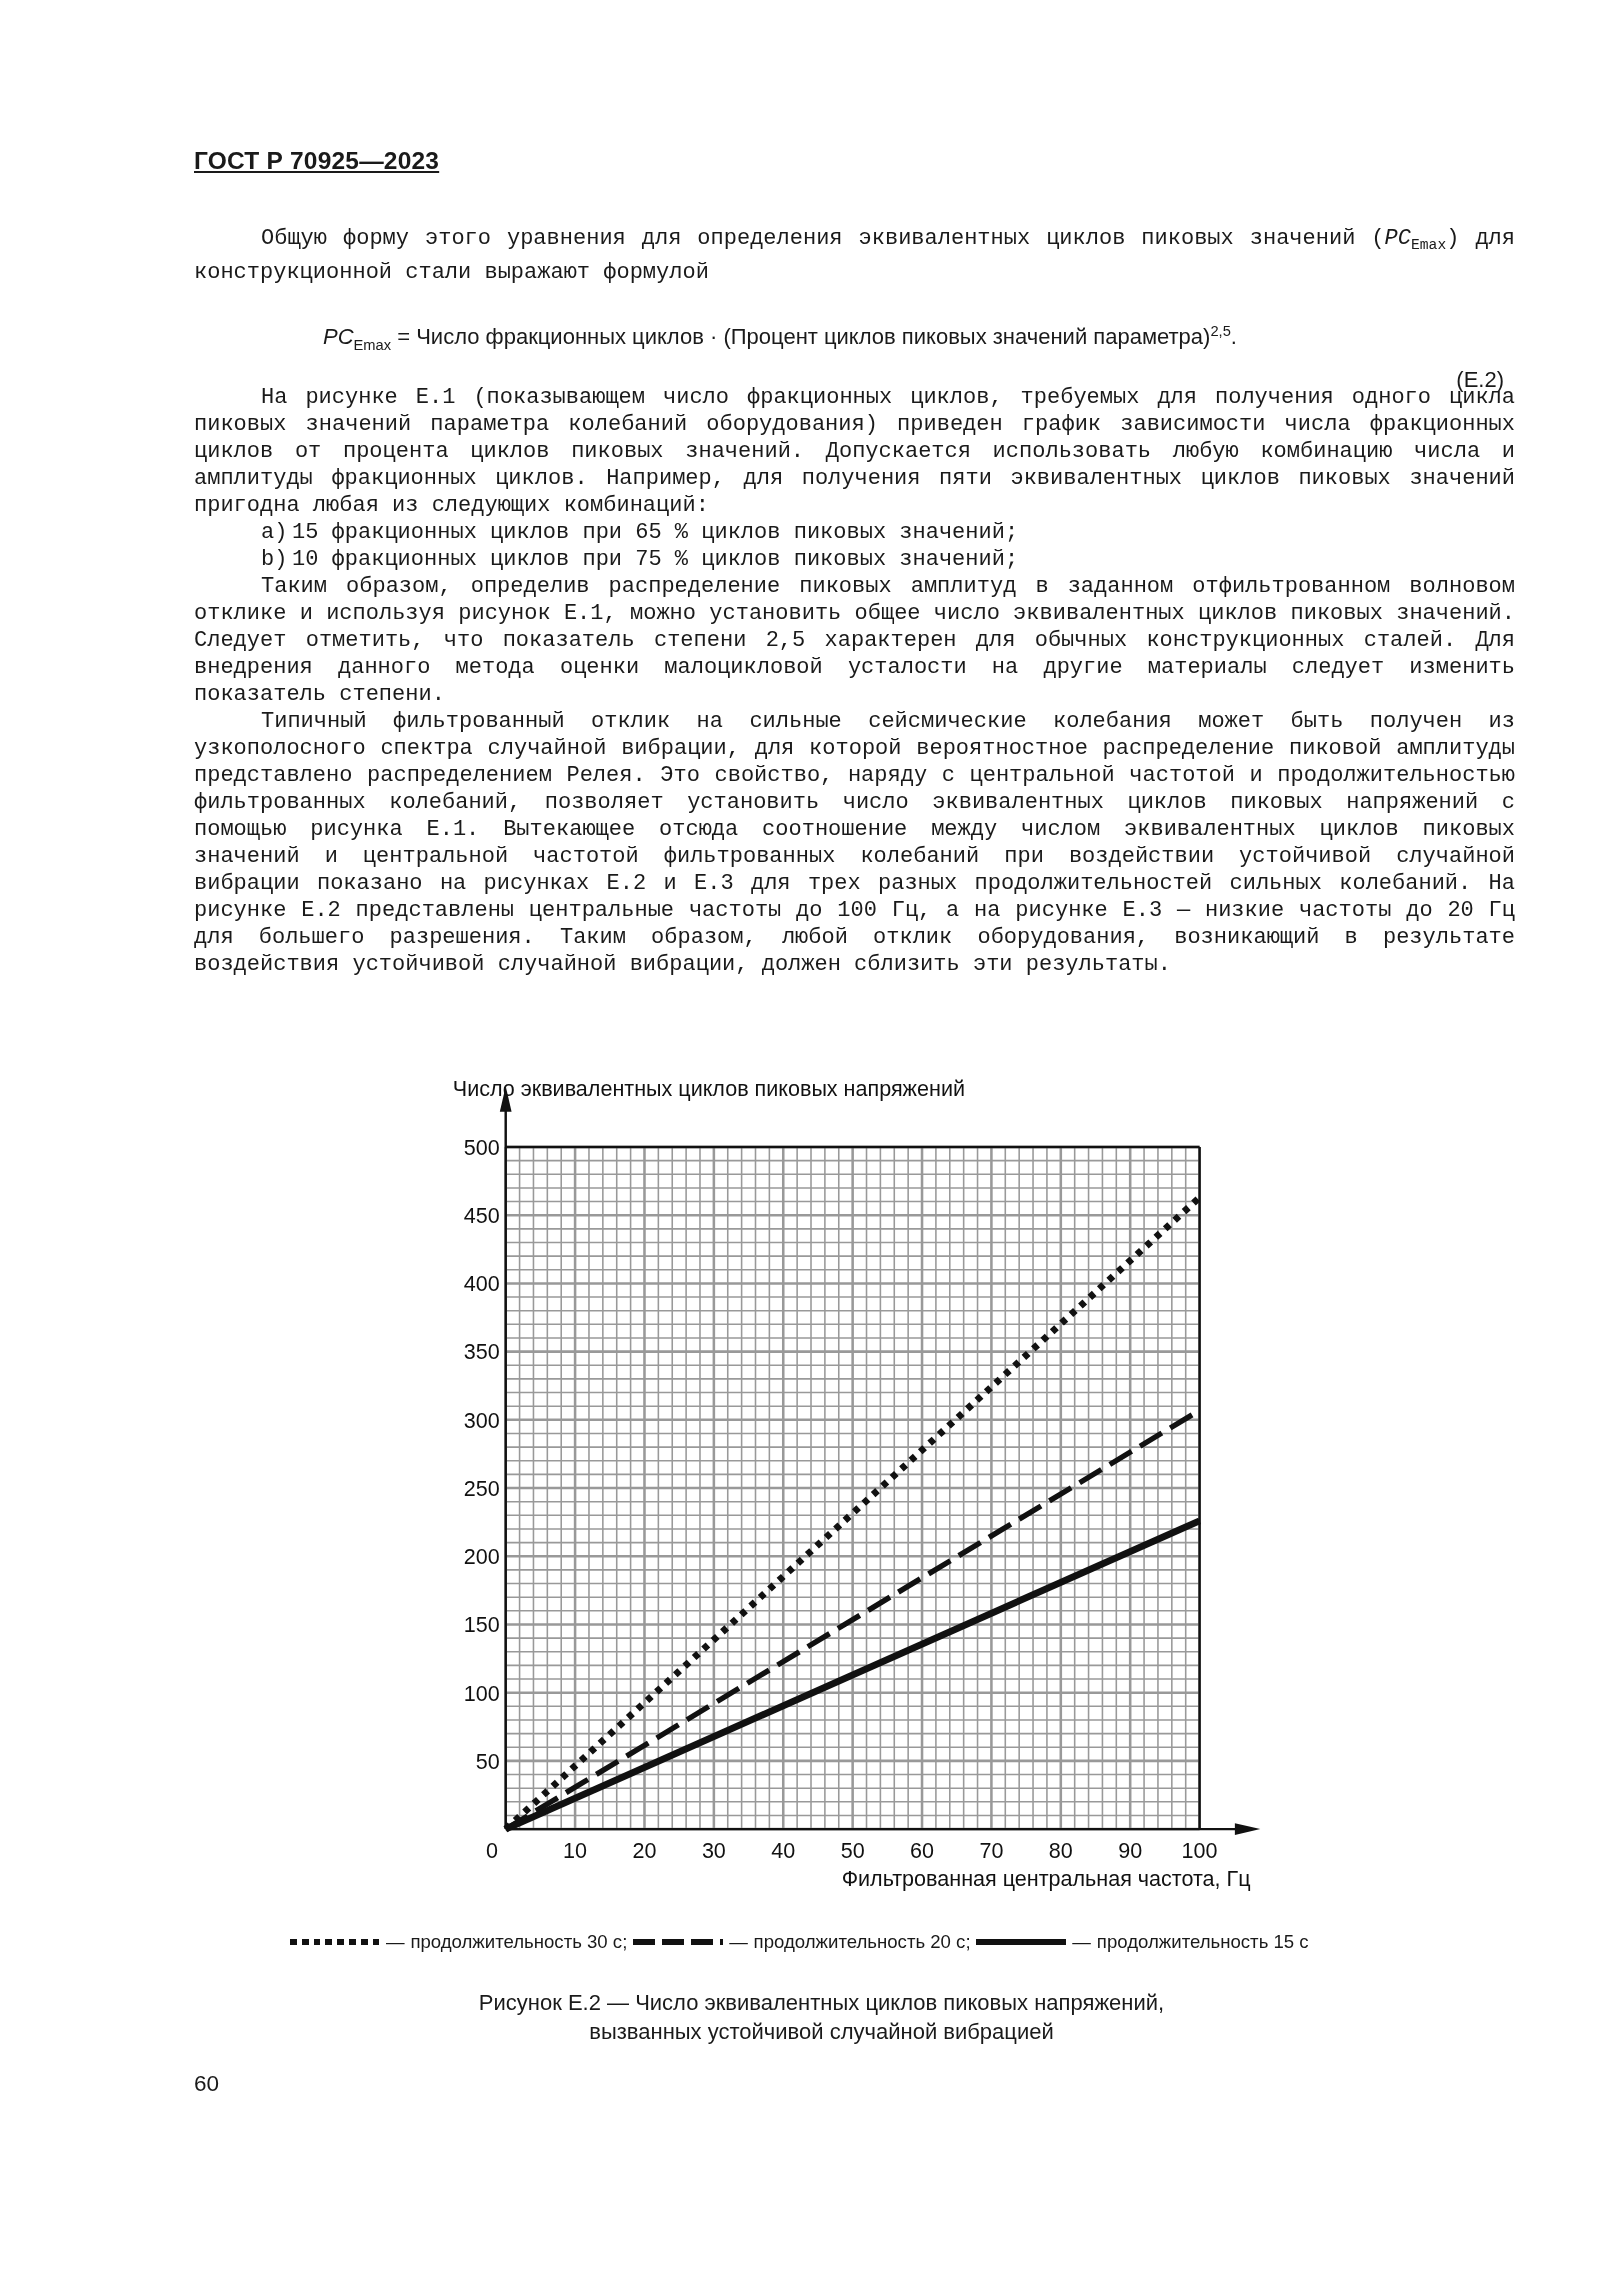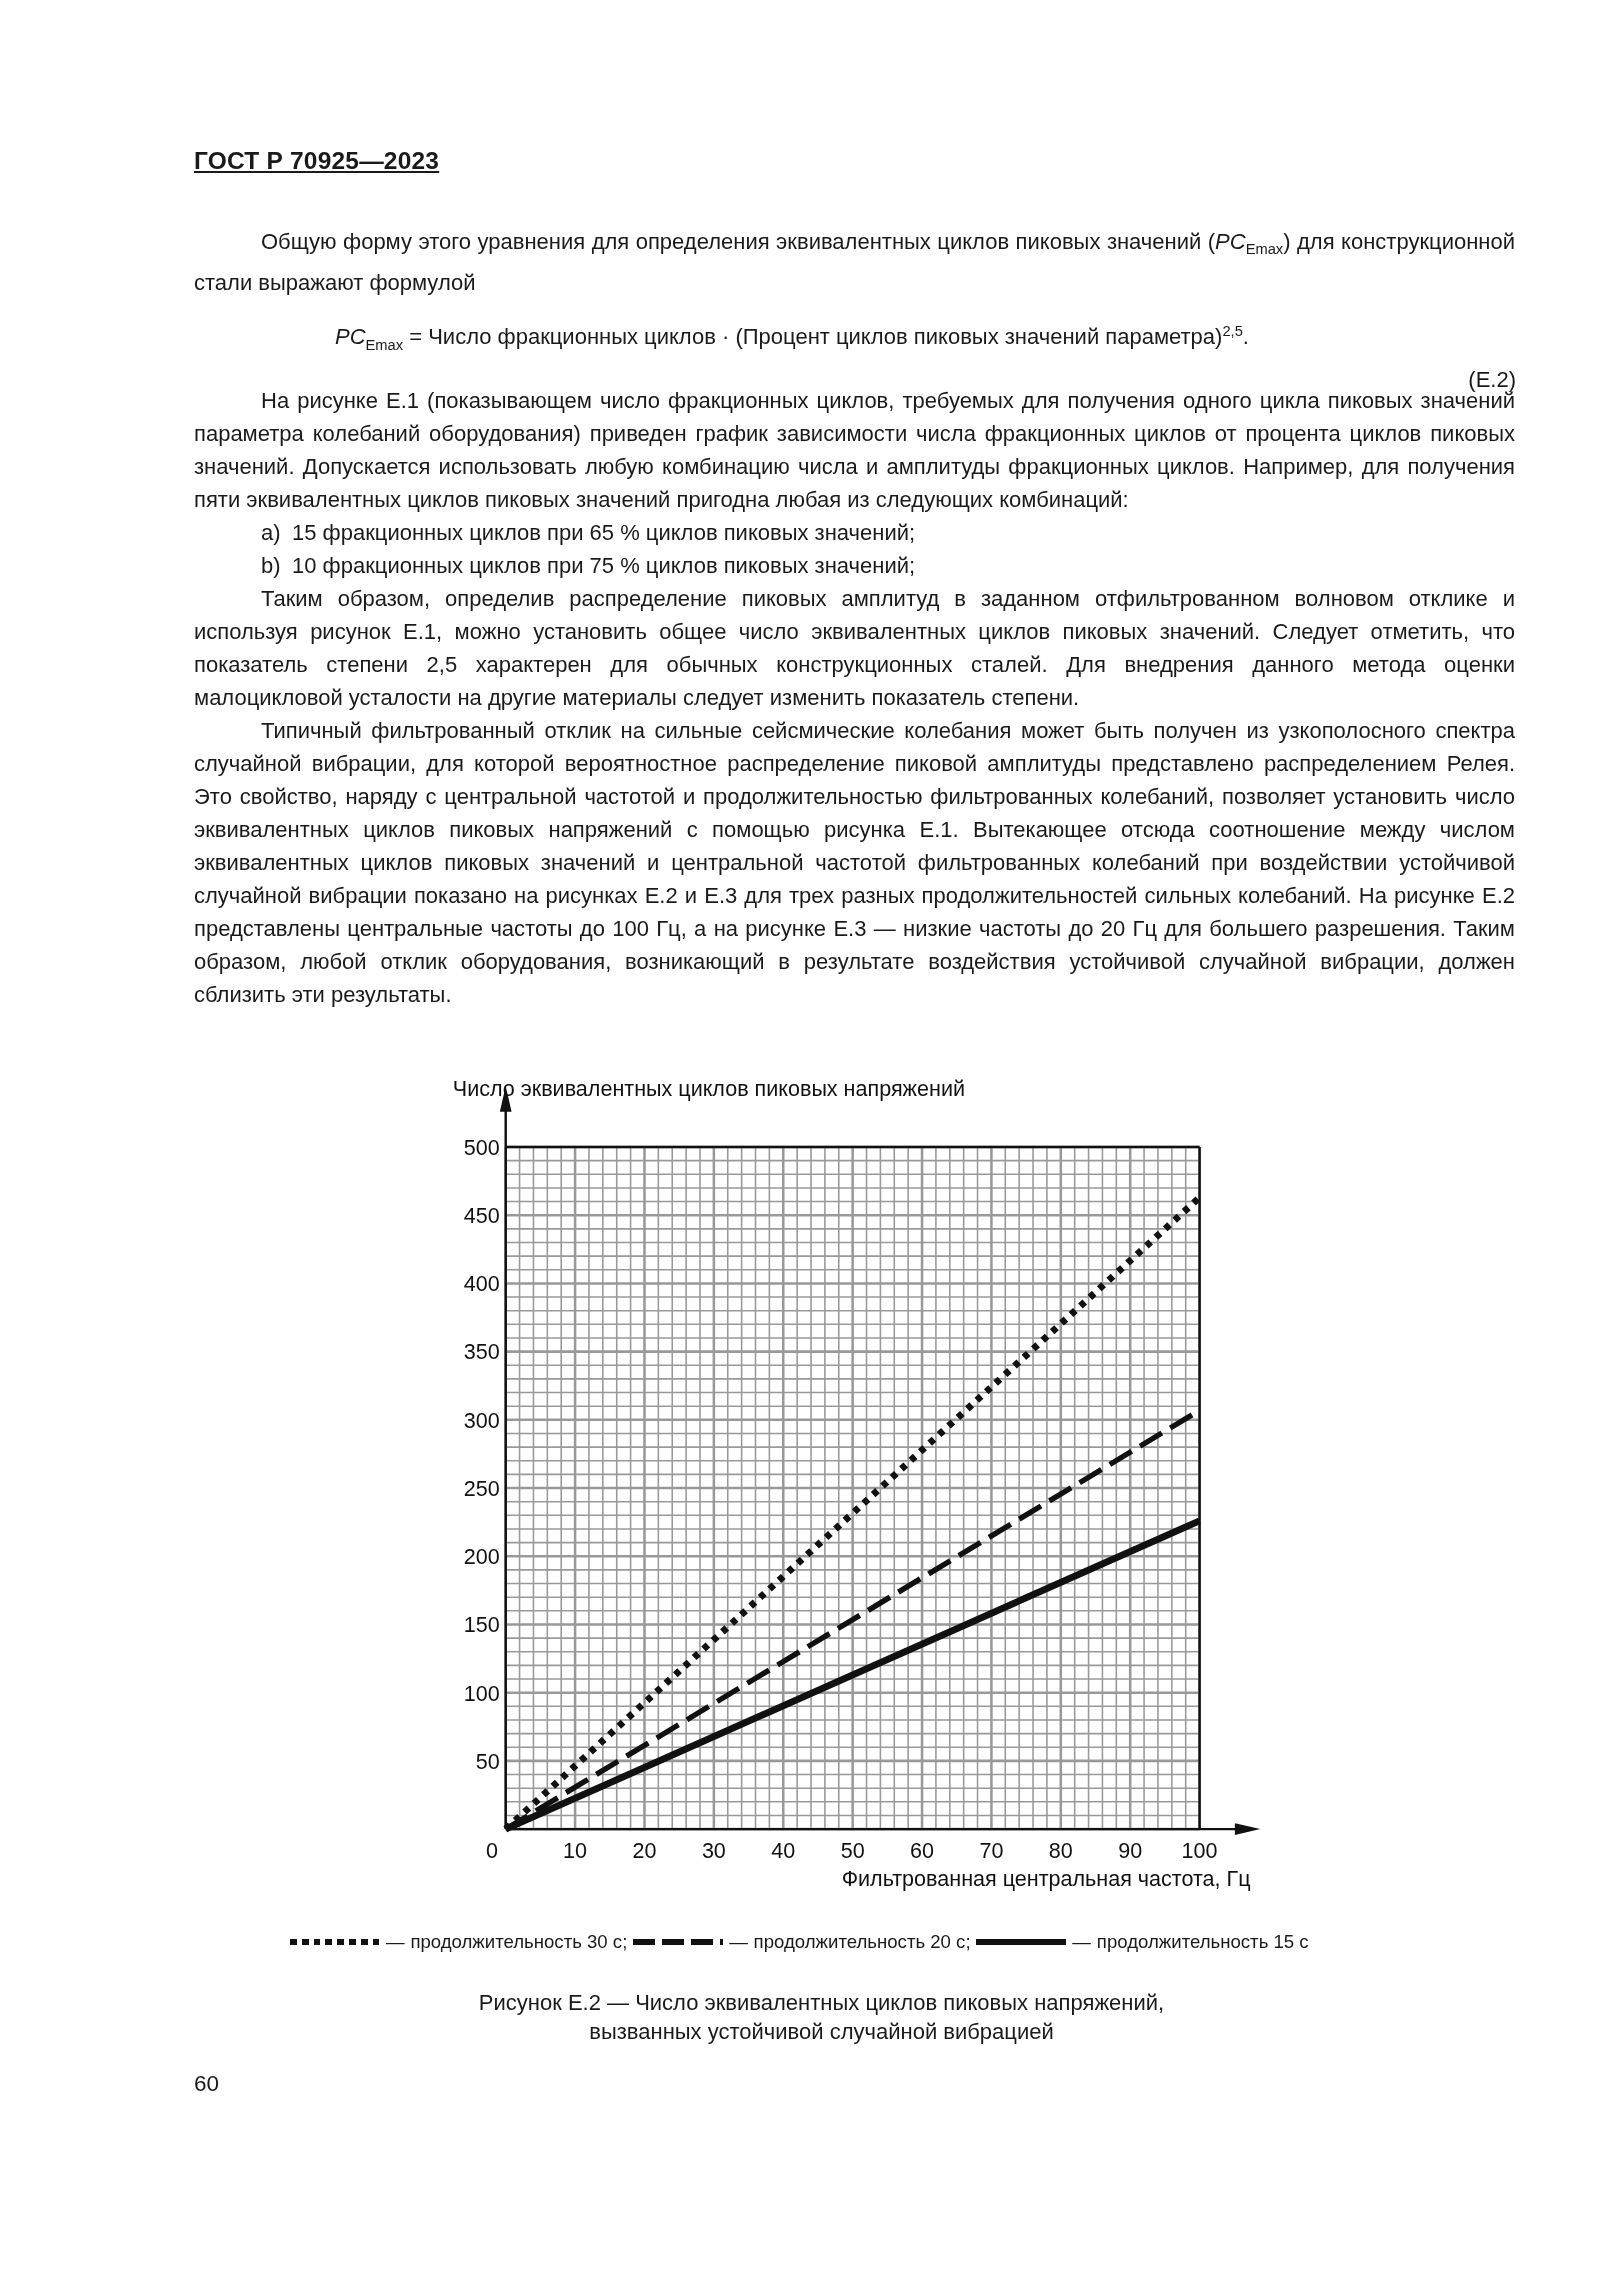--- a/index.html
+++ b/index.html
@@ -1,23 +1,23 @@
 <!DOCTYPE html>
 <html><head>
 <meta charset="utf-8">
 <style>
   html, body { margin: 0; padding: 0; background: #ffffff; }
   body { width: 1621px; height: 2293px; position: relative; overflow: hidden;
          font-family: "Liberation Sans", sans-serif; color: #1a1a1a; }
   .page-header { position: absolute; left: 194px; top: 147px; font-weight: bold; font-size: 24.5px; letter-spacing: 0.2px; text-decoration: underline; }
-  .text-block { position: absolute; left: 194px; width: 1321px; font-size: 22px; line-height: 33px; text-align: justify; }
+  .text-block { position: absolute; left: 194px; width: 1321px; font-size: 22px; line-height: 27px; text-align: justify; font-family: Liberation Mono, monospace; }
   .para { text-indent: 67px; margin: 0; }
   .list-item { margin: 0; padding-left: 67px; }
   .list-item .marker { display: inline-block; width: 31px; }
-  .formula { position: absolute; top: 323px; left: 335px; width: 1181px; font-size: 22px; }
+  .formula { position: absolute; top: 323px; left: 323px; width: 1181px; font-size: 22px; }
   .formula .num { position: absolute; right: 0; top: 0; margin-top: 44px; }
   .formula i { font-style: italic; }
   sub, sup { font-size: 14.7px; }
   .fig-wrap { position: absolute; left: 0; top: 0; width: 1621px; height: 2293px; pointer-events: none; }
   .fig-wrap svg { position: absolute; left: 0; top: 0; }
   .caption { position: absolute; left: 11px; width: 1621px; text-align: center; font-size: 22px; line-height: 29px; top: 1988px; }
   .legend { position: absolute; top: 1931px; left: 290px; font-size: 18.6px; white-space: nowrap; display: flex; align-items: center; gap: 5.9px; }
   .legend .sw { display: inline-block; width: 90px; height: 5.9px; vertical-align: middle; }
   .sw-dotted { background: repeating-linear-gradient(90deg, #111 0 6.9px, transparent 6.9px 11.8px); }
   .sw-dashed { background: repeating-linear-gradient(90deg, #111 0 21.6px, transparent 21.6px 29px); }

